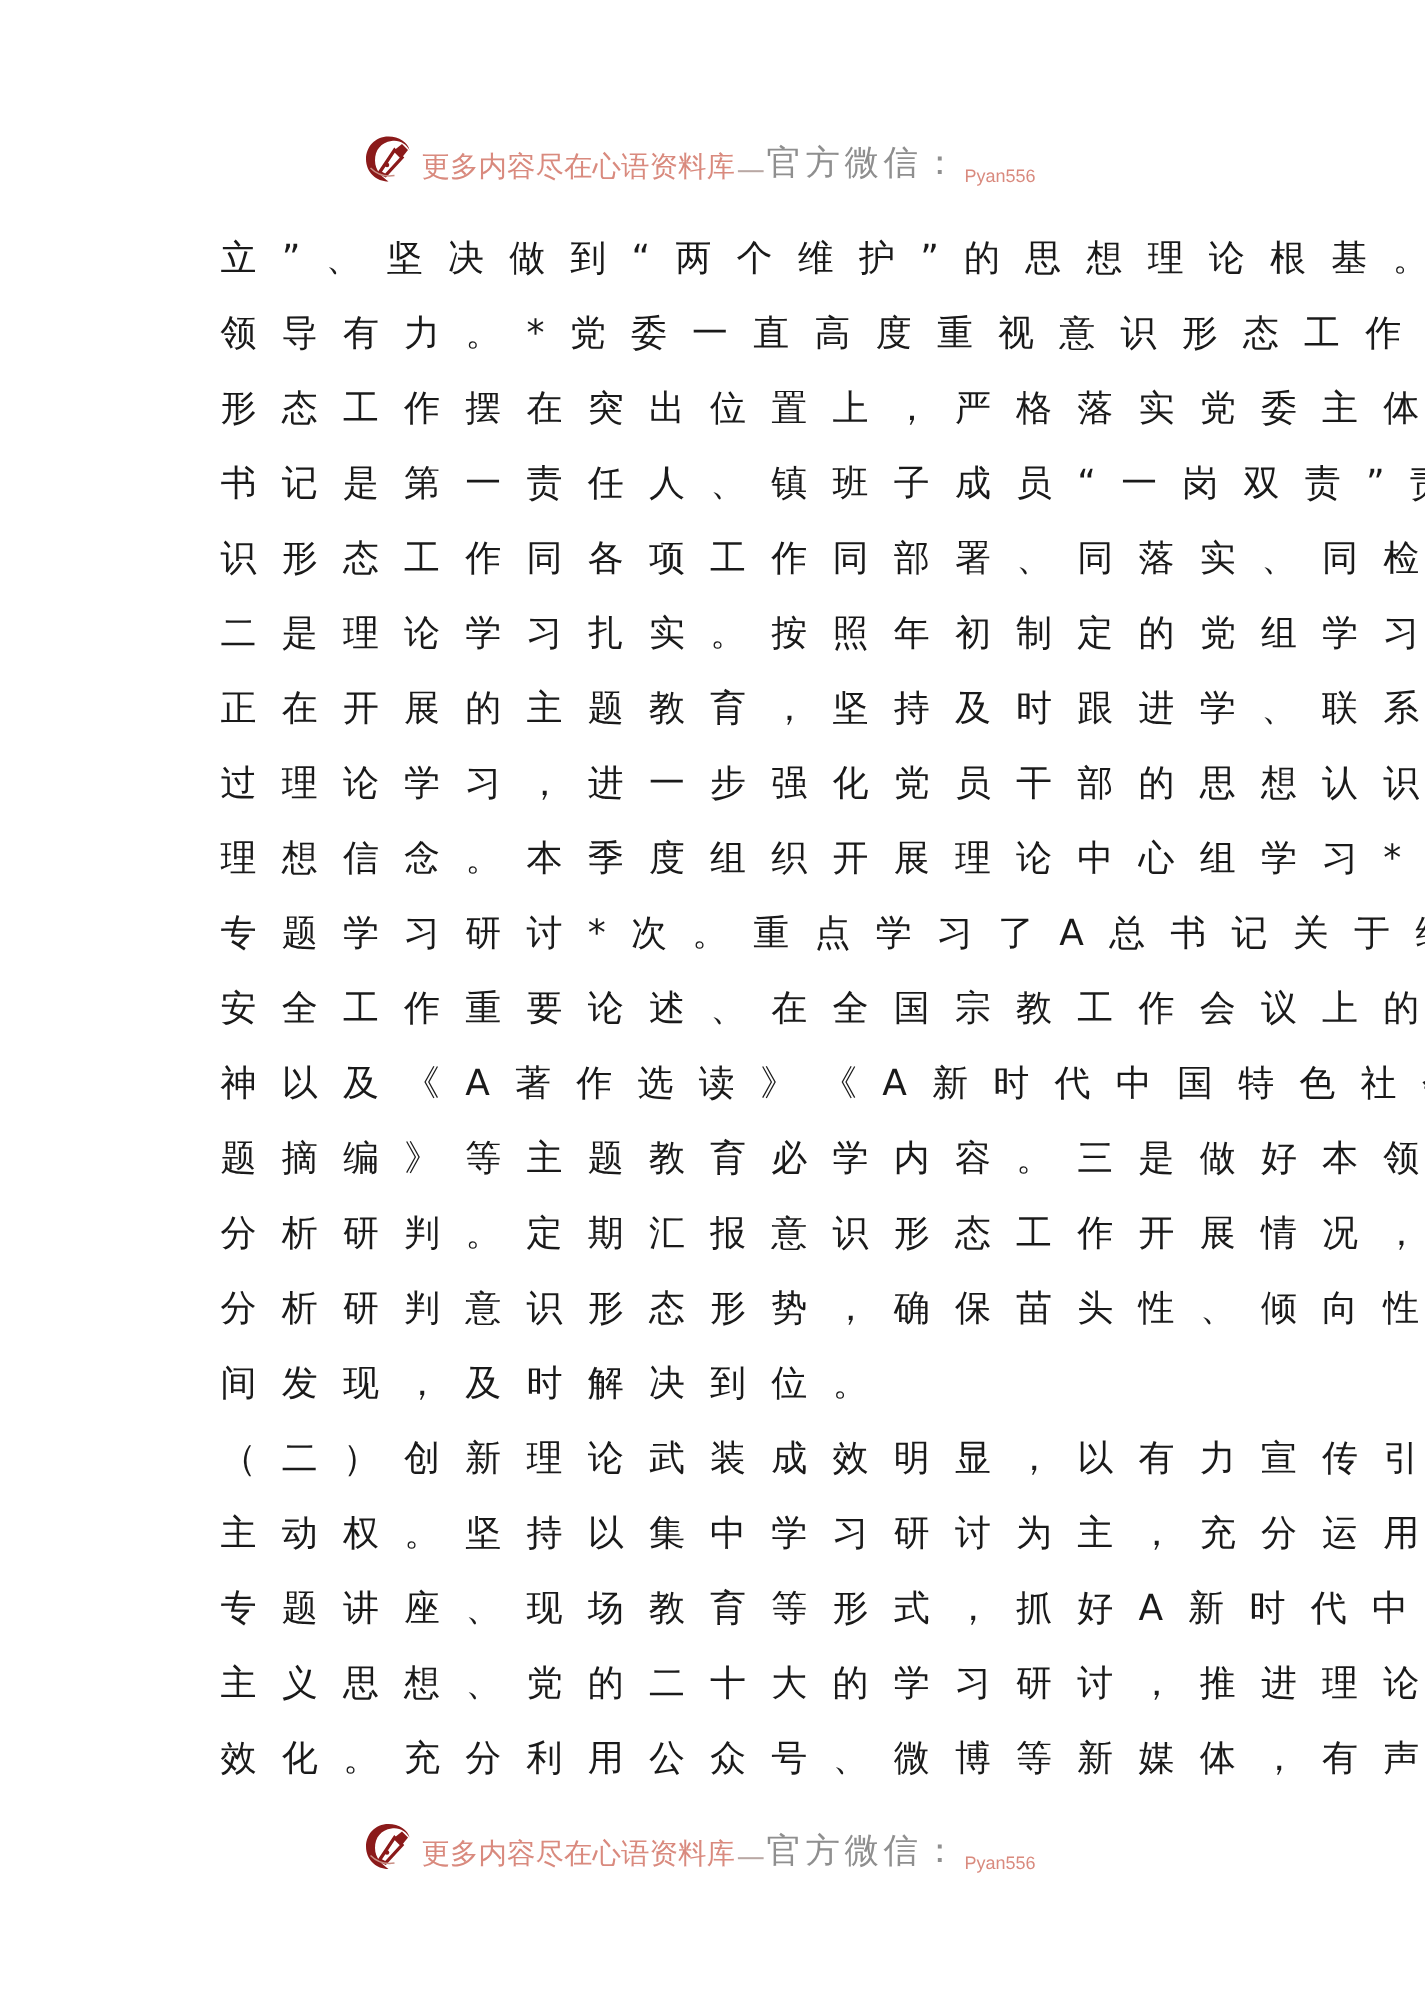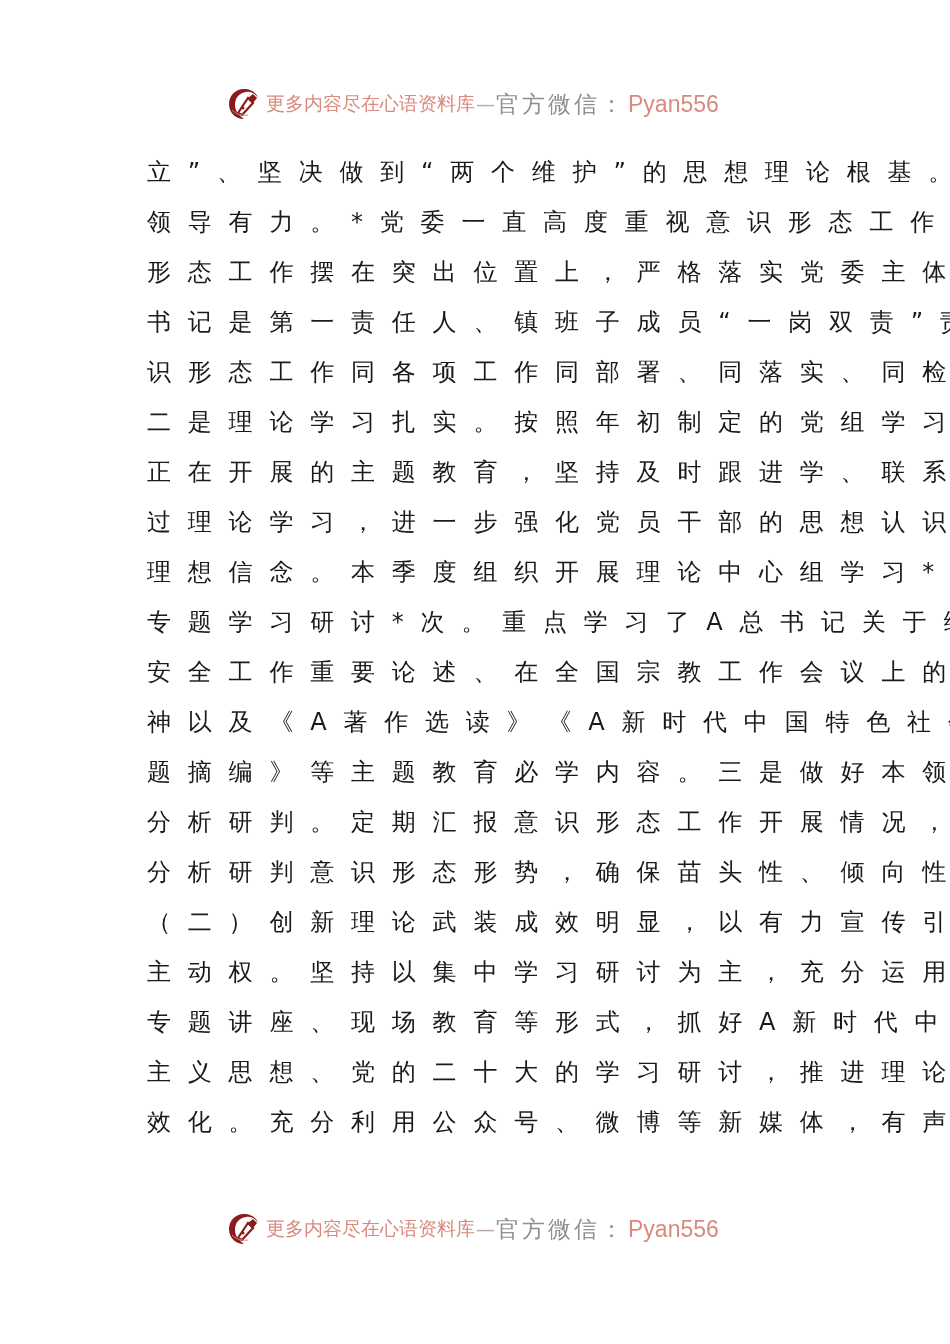--- a/index.html
+++ b/index.html
@@ -9,24 +9,24 @@
     }
     body {
       width: 950px;
       height: 1344px;
       position: relative;
       overflow: hidden;
       font-family: "DejaVu Sans", "Liberation Sans", sans-serif;
     }
     .watermark {
       position: absolute;
-      left: 226px;
+      left: 241px;
       height: 40px;
       display: flex;
-      align-items: center;
+      align-items: flex-end;
       white-space: nowrap;
     }
     .watermark.top { top: 84px; }
     .watermark.bottom { top: 1209px; }
     .wm-logo {
       width: 36px;
       height: 36px;
       margin-right: 4px;
       flex: 0 0 auto;
     }
@@ -43,21 +43,21 @@
     }
     .wm-gray {
       color: #8f8f8f;
       font-family: "DejaVu Serif", "Liberation Serif", serif;
       font-size: 23px;
       letter-spacing: 3px;
     }
     .wm-id {
       color: #d98a7e;
       font-family: "Liberation Sans", sans-serif;
-      font-size: 23px;
+      font-size: 12px;
       margin-left: 2px;
     }
     .page-body {
       position: absolute;
       left: 147px;
       top: 147px;
       width: 660px;
     }
     .line {
       height: 50px;
@@ -95,20 +95,21 @@
   <div class="line">二是理论学习扎实。按照年初制定的党组学习计划，结合</div>
   <div class="line">正在开展的主题教育，坚持及时跟进学、联系实际学，通</div>
   <div class="line">过理论学习，进一步强化党员干部的思想认识，更加坚定</div>
   <div class="line">理想信念。本季度组织开展理论中心组学习*次，专题教育</div>
   <div class="line">专题学习研讨*次。重点学习了A总书记关于维护意识形态</div>
   <div class="line">安全工作重要论述、在全国宗教工作会议上的重要讲话精</div>
   <div class="line">神以及《A著作选读》《A新时代中国特色社会主义思想专</div>
   <div class="line">题摘编》等主题教育必学内容。三是做好本领域意识形态</div>
   <div class="line">分析研判。定期汇报意识形态工作开展情况，尤其是重点</div>
   <div class="line">分析研判意识形态形势，确保苗头性、倾向性问题第一时</div>
+  <div class="line">间发现，及时解决到位。</div>
   <div class="line">（二）创新理论武装成效明显，以有力宣传引导掌握舆论</div>
   <div class="line">主动权。坚持以集中学习研讨为主，充分运用辅导报告、</div>
   <div class="line">专题讲座、现场教育等形式，抓好A新时代中国特色社会</div>
   <div class="line">主义思想、党的二十大的学习研讨，推进理论学习教育实</div>
   <div class="line">效化。充分利用公众号、微博等新媒体，有声有色推进社</div>
 </div>
 
 <div class="watermark bottom">
   <svg class="wm-logo" viewBox="0 0 36 36">
     <path d="M18 3 C9 3 3 10 3 18 C3 27 10 33 18 33 C14 30 9 26 9 19 C9 12 13 7 20 6 C25 5 30 8 32 12 C31 7 25 3 18 3 Z" fill="#8b1a1a"></path>

